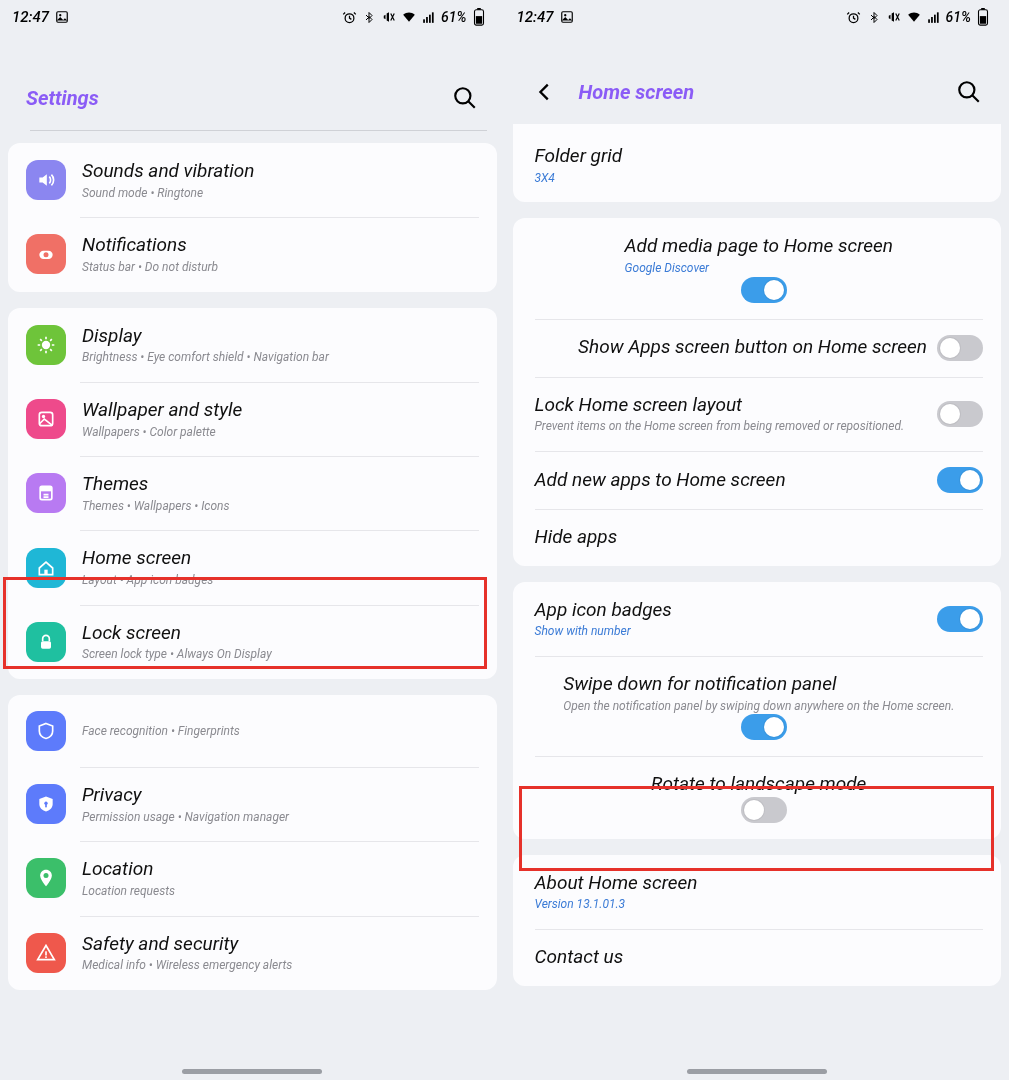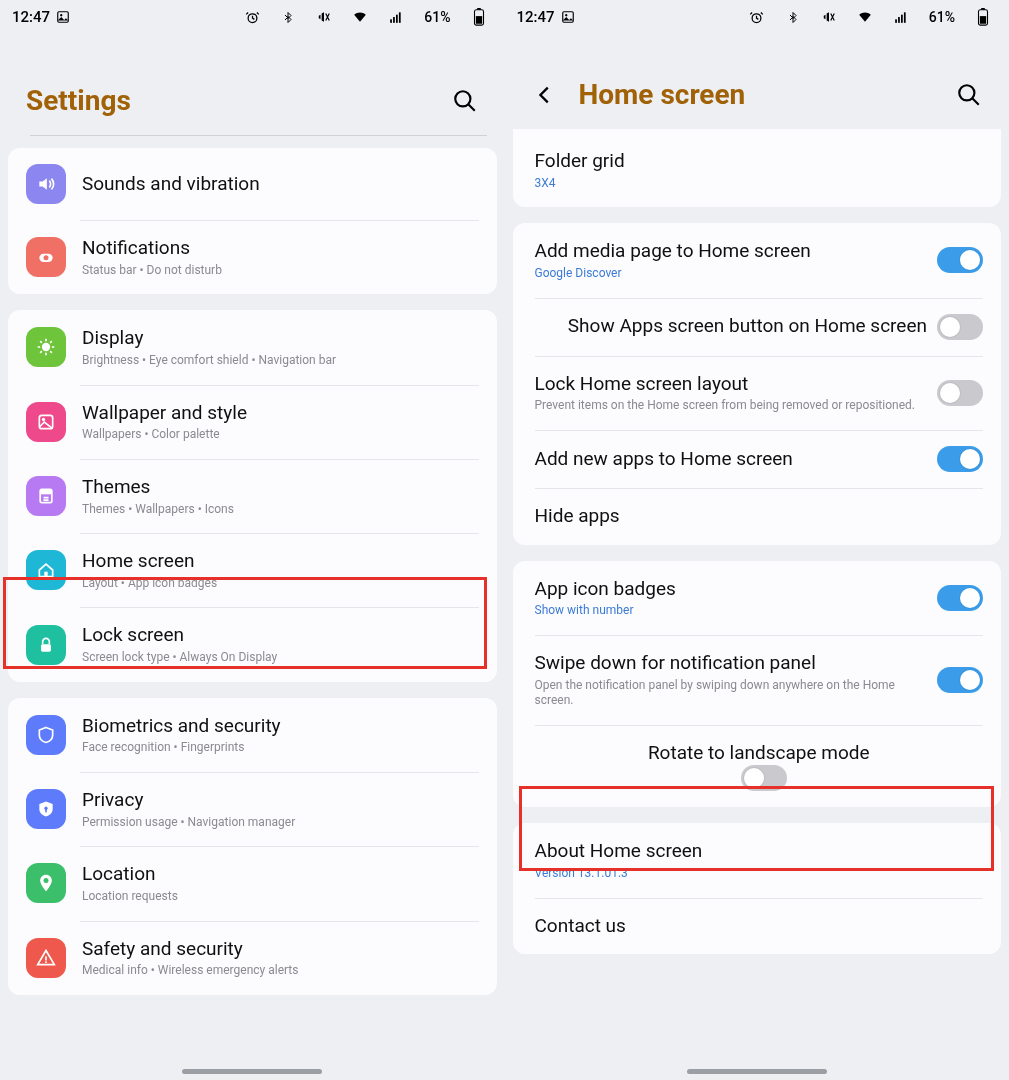--- a/index.html
+++ b/index.html
@@ -10,42 +10,43 @@
     height: 1080px;
     display: flex;
     overflow: hidden;
   }
   .phone {
     width: 504.5px;
     height: 1080px;
     background: #edeff3;
     position: relative;
     overflow: hidden;
+    font-style: italic;
   }
   .status-bar {
     height: 34px;
     display: flex;
     justify-content: space-between;
     align-items: center;
     padding: 0 18px 0 12px;
     font-size: 15px;
     font-weight: 500;
     color: #000;
   }
   .status-left { display: flex; align-items: center; gap: 6px; }
-  .status-right { display: flex; align-items: center; gap: 20px; font-size: 14px; }
+  .status-right { display: flex; align-items: center; gap: 4px; font-size: 14px; }
   .status-right .ico { width: 16px; height: 16px; display:inline-flex; align-items:center; justify-content:center;}
   .header {
     padding: 50px 26px 18px 26px;
     display: flex;
     align-items: center;
     justify-content: space-between;
   }
   .header-left { display:flex; align-items:center; gap: 20px; }
-  .header-title { font-size: 28px; font-weight: 700; color: #a16207; }
+  .header-title { font-size: 20px; font-weight: 700; color: #8b5cf6; }
   .back-btn, .search-btn { width: 28px; height: 28px; display:flex; align-items:center; justify-content:center; cursor:pointer;}
   .content { padding: 0 8px 40px 8px; }
   .card {
     background: #fcfcfe;
     border-radius: 12px;
     margin-bottom: 16px;
     overflow: hidden;
   }
   .row {
     display: flex;
@@ -175,20 +176,21 @@
       <div class="card">
         <div class="row">
           <div class="row-icon" style="background: rgb(139, 134, 240);">
             <svg width="20" height="20" viewBox="0 0 24 24" fill="#fff">
               <path d="M4 9 H8 L13 5 V19 L8 15 H4 Z"></path>
               <path d="M16 8 C18 10 18 14 16 16 M18.5 5.5 C22 9 22 15 18.5 18.5" stroke="#fff" stroke-width="2" fill="none"></path>
             </svg>
           </div>
           <div class="row-body">
             <div class="row-title">Sounds and vibration</div>
+            <div class="row-sub">Sound mode  •  Ringtone</div>
           </div>
         </div>
         <div class="row">
           <div class="row-icon" style="background: rgb(240, 112, 102);">
             <svg width="20" height="20" viewBox="0 0 24 24" fill="#fff">
               <rect x="4" y="8" width="16" height="10" rx="5"></rect>
               <circle cx="12" cy="13" r="3" fill="#f07066"></circle>
             </svg>
           </div>
           <div class="row-body">
@@ -264,21 +266,20 @@
         </div>
       </div>
       <div class="card">
         <div class="row">
           <div class="row-icon" style="background: rgb(93, 123, 251);">
             <svg width="20" height="20" viewBox="0 0 24 24" fill="#fff">
               <path d="M12 3 L20 6 V12 C20 17 16 20 12 21 C8 20 4 17 4 12 V6 Z" fill="none" stroke="#fff" stroke-width="2"></path>
             </svg>
           </div>
           <div class="row-body">
-            <div class="row-title">Biometrics and security</div>
             <div class="row-sub">Face recognition  •  Fingerprints</div>
           </div>
         </div>
         <div class="row">
           <div class="row-icon" style="background: rgb(93, 123, 251);">
             <svg width="20" height="20" viewBox="0 0 24 24" fill="#fff">
               <path d="M12 3 L20 6 V12 C20 17 16 20 12 21 C8 20 4 17 4 12 V6 Z"></path>
               <circle cx="12" cy="11" r="2" fill="#5d7bfb"></circle>
               <rect x="11" y="12" width="2" height="4" fill="#5d7bfb"></rect>
             </svg>
@@ -395,21 +396,21 @@
   <div class="content" id="right-content">
       <div class="card first-trim">
         <div class="row row-noicon" style="padding-left: 22px; justify-content: flex-end;">
           <div class="row-body">
             <div class="row-title">Folder grid</div>
             <div class="row-sub link">3X4</div>
           </div>
         </div>
       </div>
       <div class="card">
-        <div class="row row-noicon" style="padding-left: 22px;">
+        <div class="row row-noicon" style="padding-left: 22px; flex-direction: column;">
           <div class="row-body">
             <div class="row-title">Add media page to Home screen</div>
             <div class="row-sub link">Google Discover</div>
           </div>
           <div class="toggle on"></div>
         </div>
         <div class="row row-noicon" style="padding-left: 22px; text-align: right;">
           <div class="row-body">
             <div class="row-title">Show Apps screen button on Home screen</div>
           </div>
@@ -435,21 +436,21 @@
         </div>
       </div>
       <div class="card">
         <div class="row row-noicon" style="padding-left: 22px;">
           <div class="row-body">
             <div class="row-title">App icon badges</div>
             <div class="row-sub link">Show with number</div>
           </div>
           <div class="toggle on"></div>
         </div>
-        <div class="row row-noicon" style="padding-left: 22px;">
+        <div class="row row-noicon" style="padding-left: 22px; flex-direction: column;">
           <div class="row-body">
             <div class="row-title">Swipe down for notification panel</div>
             <div class="row-sub">Open the notification panel by swiping down anywhere on the Home screen.</div>
           </div>
           <div class="toggle on"></div>
         </div>
         <div class="row row-noicon" style="padding-left: 22px; flex-direction: column;">
           <div class="row-body">
             <div class="row-title">Rotate to landscape mode</div>
           </div>

